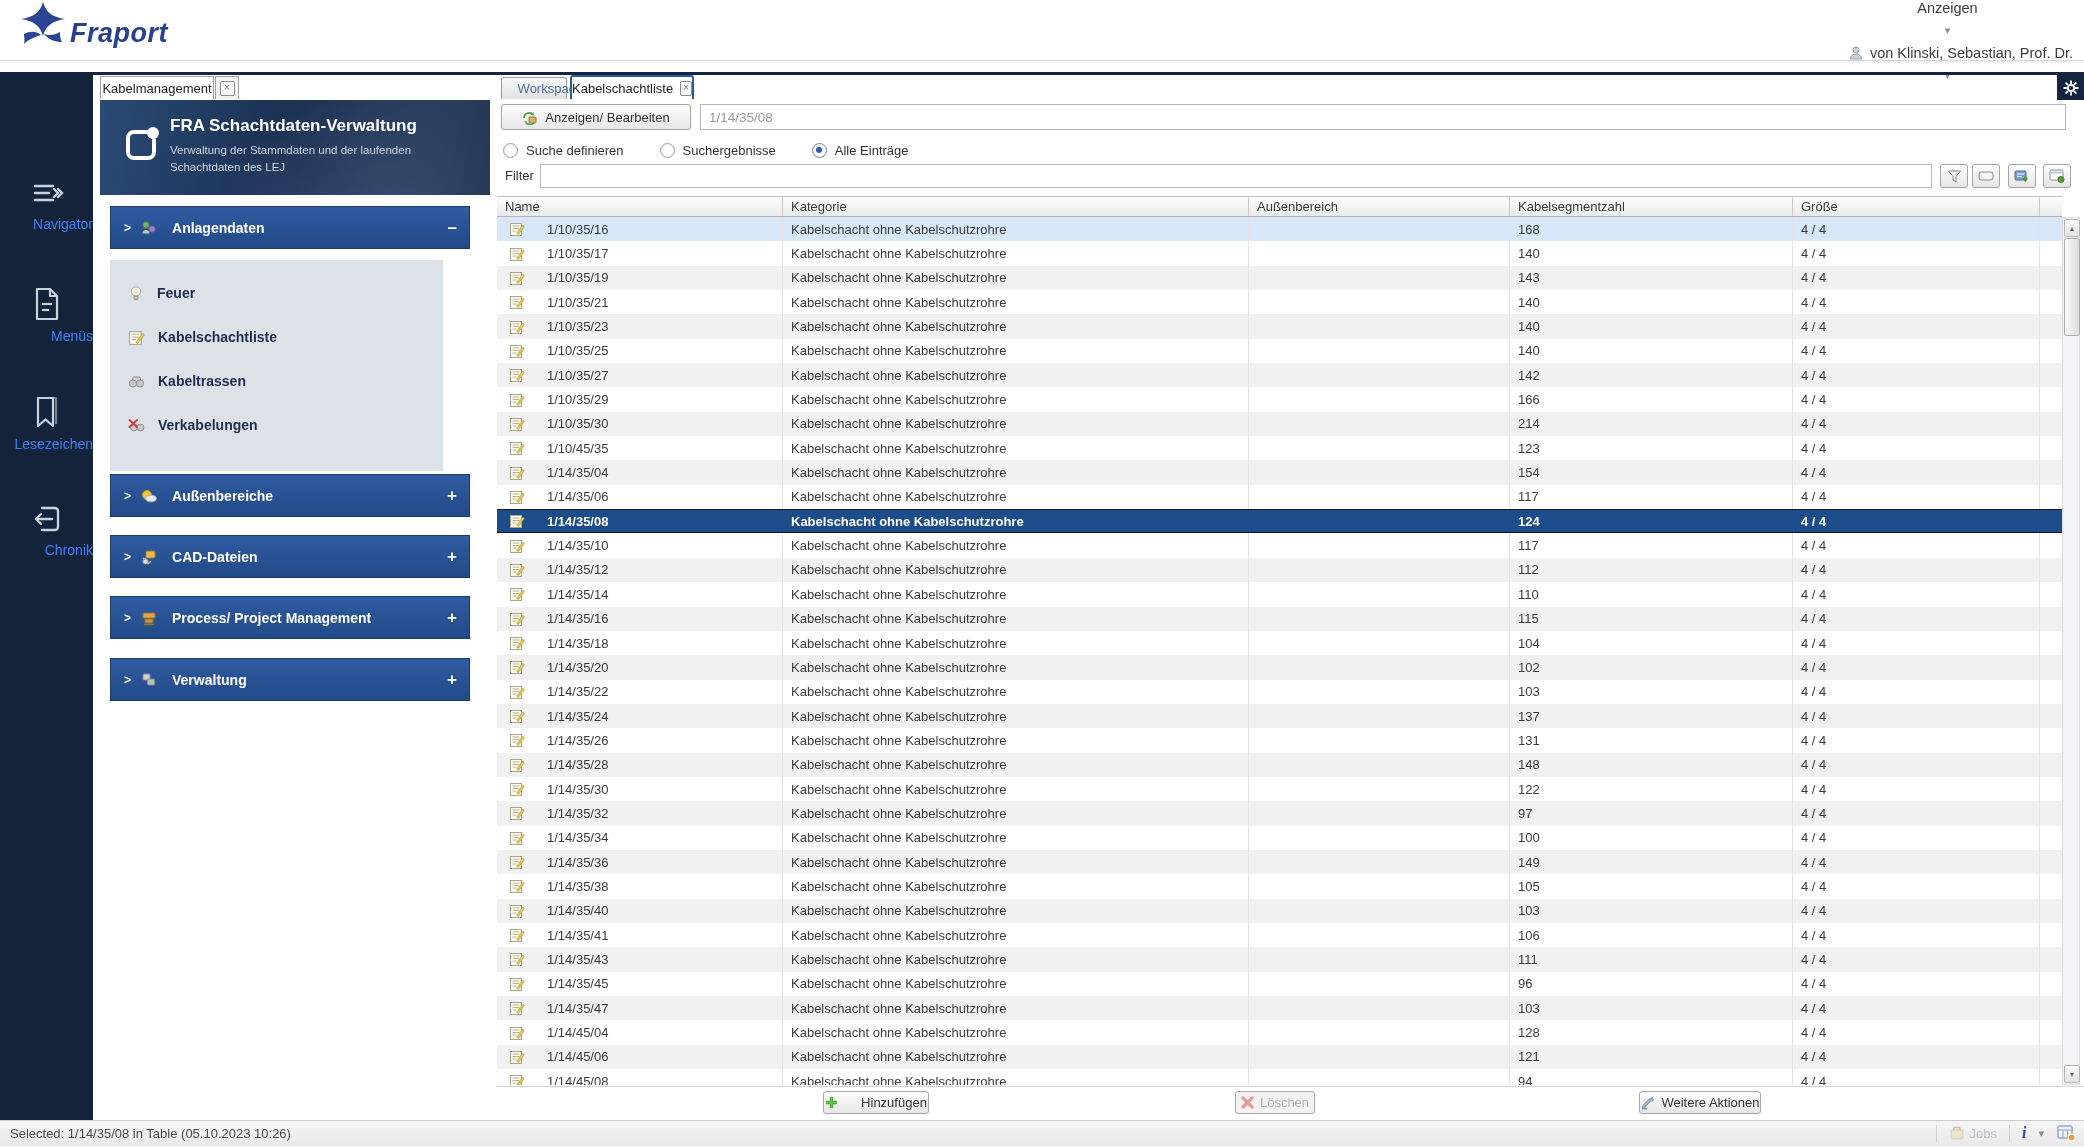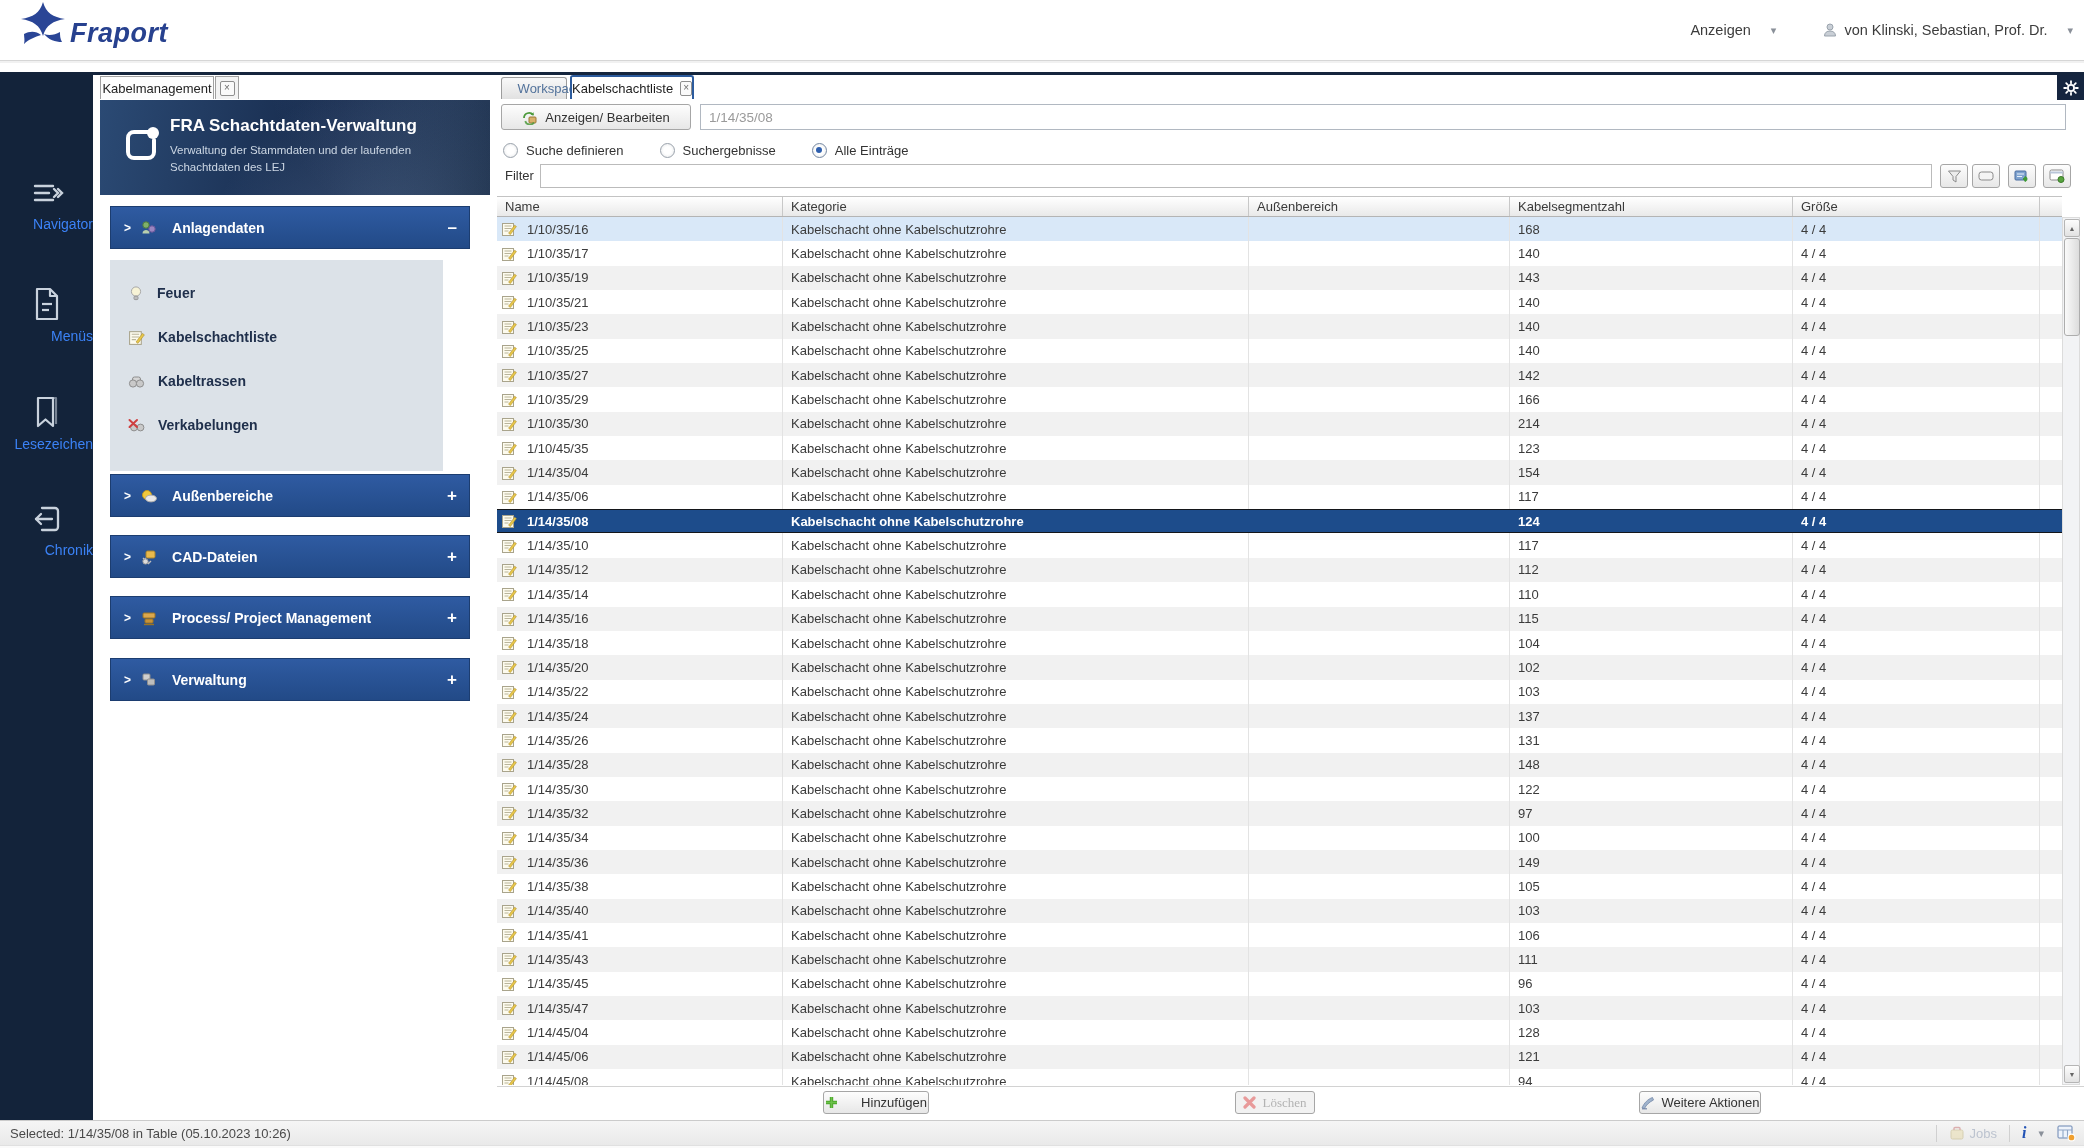--- a/index.html
+++ b/index.html
@@ -5,21 +5,21 @@
   html,body{margin:0;padding:0;background:#fff;}
   .app{position:relative;width:2084px;height:1148px;overflow:hidden;
        font-family:"Liberation Sans",sans-serif;color:#333;background:#fff;}
   svg{display:block}
 
   
   .topbar{position:absolute;left:0;top:0;width:2084px;height:60px;background:#fff;padding-left:29px;}
   .logo{position:absolute;left:14px;top:0px;}
   .brand{position:absolute;left:70px;top:18px;font-style:italic;font-weight:bold;
          font-size:27px;color:#27418f;letter-spacing:.5px;}
-  .topbar-right{position:absolute;right:40px;top:0;height:60px;display:flex;align-items:center;gap:20px;font-size:14.5px;color:#3c3c3c;}
+  .topbar-right{position:absolute;right:40px;top:0;height:60px;display:flex;align-items:center;gap:9px;font-size:14.5px;color:#3c3c3c;flex-direction:column;}
   .menu-label{cursor:default}
   .caret{font-size:11px;color:#8a9099;line-height:1;}
   .user-wrap{display:flex;align-items:center;gap:6px;margin-left:26px;}
   .top-divider{position:absolute;left:0;top:60px;width:2084px;height:1px;background:#d6d6d6;}
   .top-divider2{position:absolute;left:0;top:61px;width:2084px;height:2px;background:#f1f1f1;}
 
   
   .strip-line{position:absolute;left:93px;top:72px;width:1991px;height:3px;background:#15253d;}
 
   
@@ -94,36 +94,36 @@
         font-size:13px;color:#3a3a3a;}
   .hc{display:flex;align-items:center;padding-left:8px;border-right:1px solid #c8c8c8;box-sizing:border-box;cursor:pointer;}
   .c-name{width:286px}.c-kat{width:466px}.c-aus{width:261px}.c-seg{width:283px}.c-gro{width:247px}.c-fill{flex:1;border-right:none}
   .tbody{position:absolute;left:497px;top:217px;width:1565px;height:868px;overflow:hidden;background:#fff;}
   .trow{display:flex;height:24.35px;box-sizing:border-box;font-size:13px;color:#3b3b3b;background:#fff;cursor:pointer;}
   .trow:nth-child(odd){background:#f1f1f1;}
   .trow.first{background:#d9e8f8;}
   .trow .c{display:flex;align-items:center;padding-left:8px;box-sizing:border-box;border-right:1px solid #e3e3e3;
         white-space:nowrap;overflow:hidden;}
   .trow .c.c-fill{border-right:none}
-  .trow .c.c-name{padding-left:4px;gap:10px;}
+  .trow .c.c-name{padding-left:12px;gap:22px;}
   .trow.selected{background:#1d4c8b;color:#fff;font-weight:bold;border-top:1px solid #14161a;border-bottom:1px solid #14161a;}
   .trow.selected .c{border-right-color:transparent;}
 
   
   .vscroll{position:absolute;left:2062px;top:217px;width:18px;height:868px;background:#f2f3f5;border:1px solid #dcdcdc;box-sizing:border-box;}
   .vsbtn{position:absolute;left:1px;width:14px;height:16px;background:linear-gradient(#fdfdfd,#e2e2e2);
         border:1px solid #b5b5b5;border-radius:2px;font-size:7px;color:#666;display:flex;align-items:center;justify-content:center;cursor:pointer;}
   .vsup{top:1px}.vsdn{bottom:1px}
   .vsthumb{position:absolute;left:1px;top:20px;width:14px;height:96px;background:linear-gradient(90deg,#fafafa,#dcdcdc);
         border:1px solid #adadad;border-radius:3px;cursor:pointer;}
 
   
   .footerbar{position:absolute;left:497px;top:1086px;width:1587px;height:34px;background:#fff;border-top:1px solid #d2d2d2;}
   .add-btn{position:absolute;left:823px;top:1091px;width:106px;height:23px;gap:23px;}
-  .del-btn{position:absolute;left:1235px;top:1091px;width:80px;height:23px;gap:6px;color:#b3b3b3;background:#f2f2f2;cursor:default;font-family:Liberation Serif, serif;}
+  .del-btn{position:absolute;left:1235px;top:1091px;width:80px;height:23px;gap:6px;color:#b3b3b3;background:#f2f2f2;cursor:default;}
   .more-btn{position:absolute;left:1639px;top:1091px;width:122px;height:23px;gap:6px;}
 
   
   .statusbar{position:absolute;left:0;top:1120px;width:2084px;height:25px;box-sizing:border-box;
         background:linear-gradient(#f5f5f5,#e9e9e9);border-top:1px solid #cbcbcb;display:flex;align-items:center;font-size:13px;color:#4a4a4a;}
   .status-text{margin-left:10px;}
   .status-right{position:absolute;right:8px;top:0;height:100%;display:flex;align-items:center;gap:12px;}
   .vsep{width:1px;height:17px;background:#d0d0d0;}
   .jobs{display:flex;align-items:center;gap:5px;color:#bcc3cf;font-size:13px;cursor:default;}
   .info-glyph{font-family:"Liberation Serif",serif;font-style:italic;font-weight:bold;font-size:16px;color:#2353b5;cursor:pointer;}

